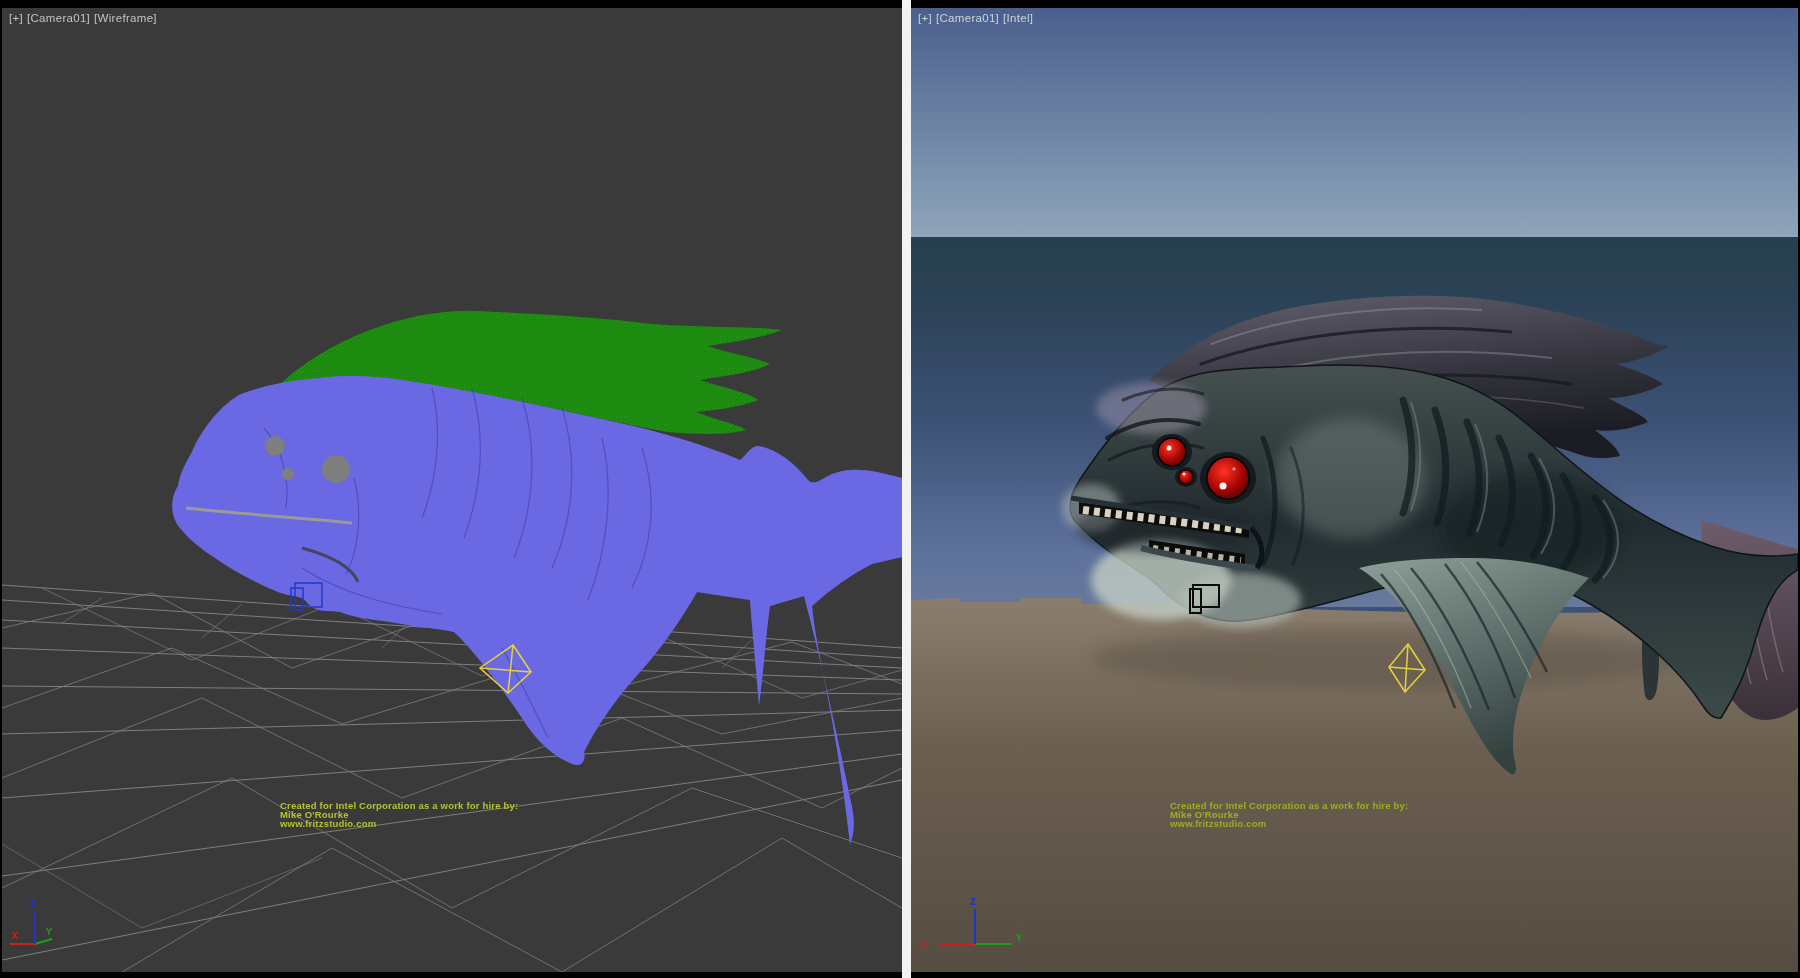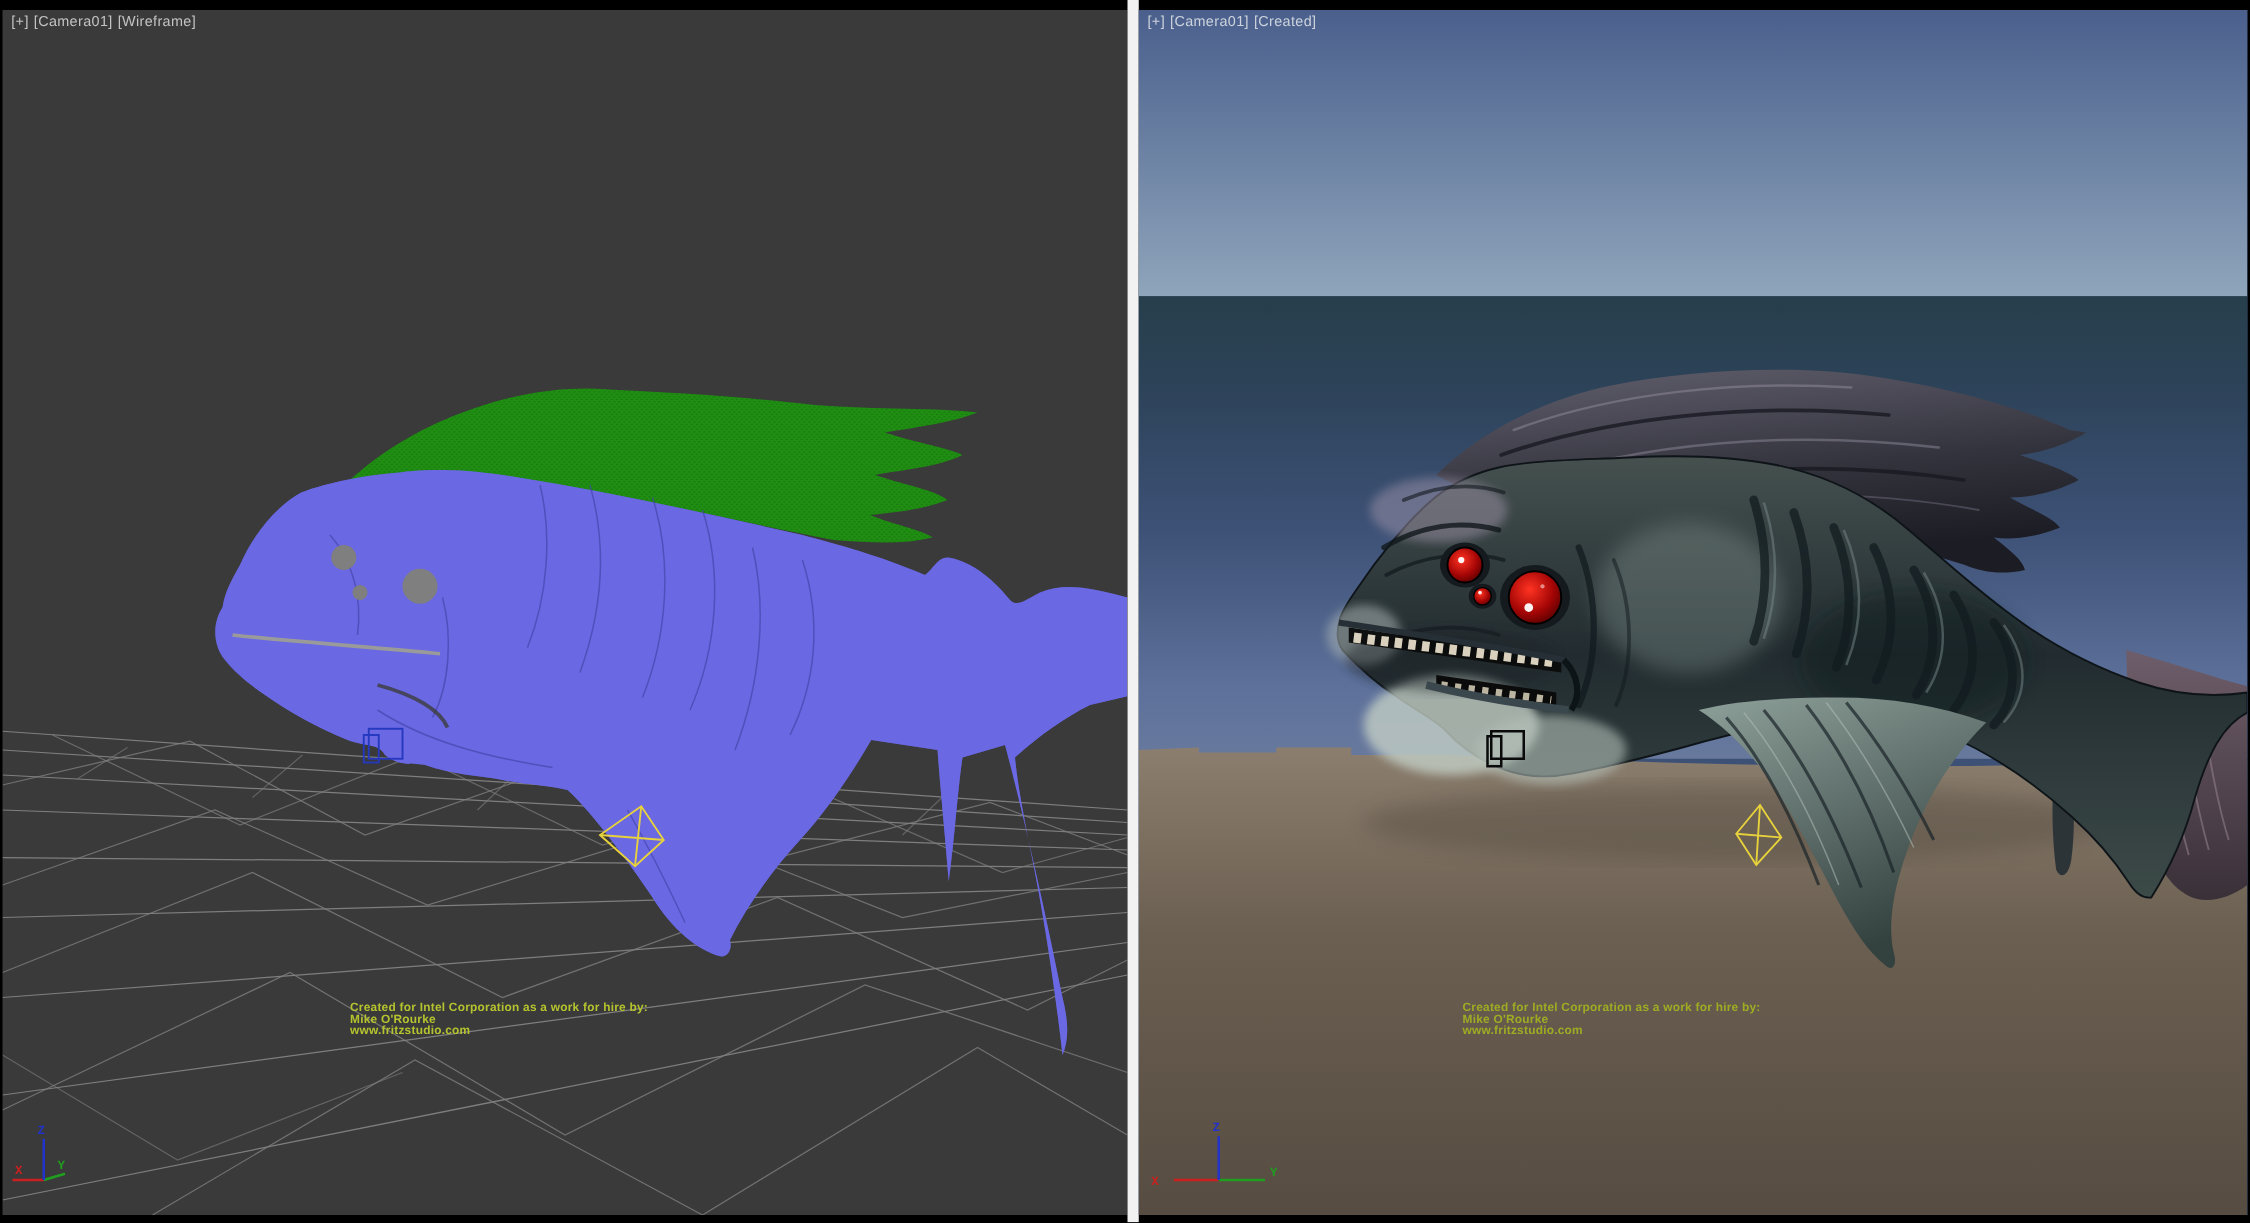--- a/index.html
+++ b/index.html
@@ -319,17 +319,17 @@
         <path d="M64,936 L64,901" stroke="#2233cc"></path>
         <text class="axl" x="10" y="940" fill="#cc2020" stroke="none">X</text>
         <text class="axl" x="105" y="933" fill="#1f9e1f" stroke="none">Y</text>
         <text class="axl" x="59" y="897" fill="#2233cc" stroke="none">Z</text>
       </g>
     </svg>
 
     <div class="vp-label">
       <span>[+]</span>
       <span>[Camera01]</span>
-      <span>[Created]</span>
+      <span>[Intel]</span>
     </div>
   </div>
 
 </div>
 
 </body></html>

